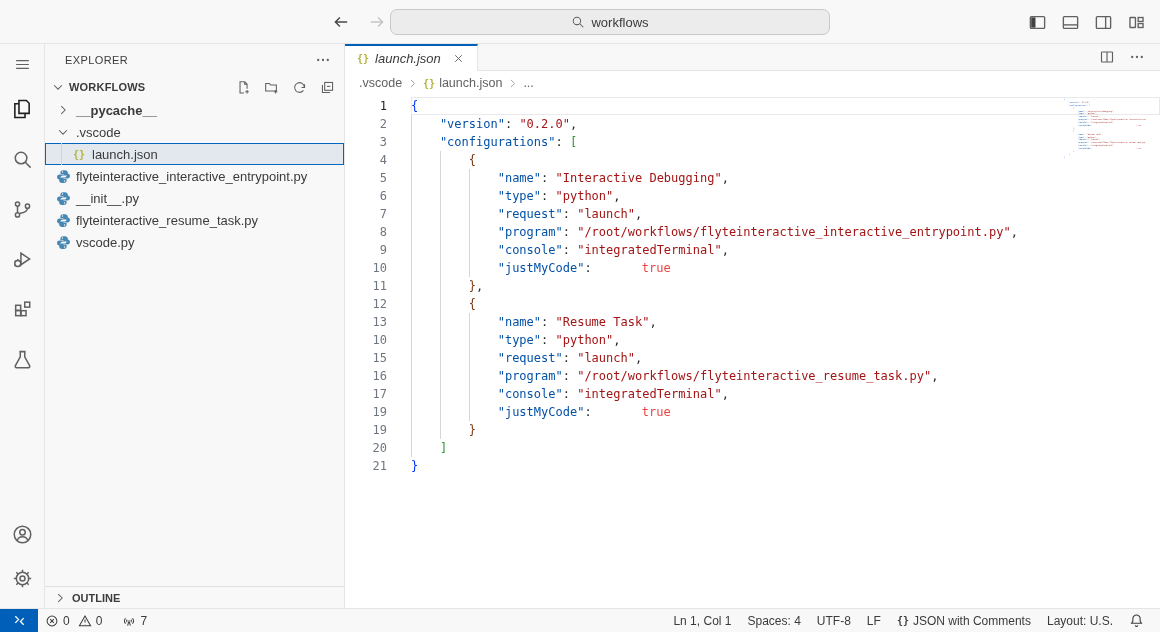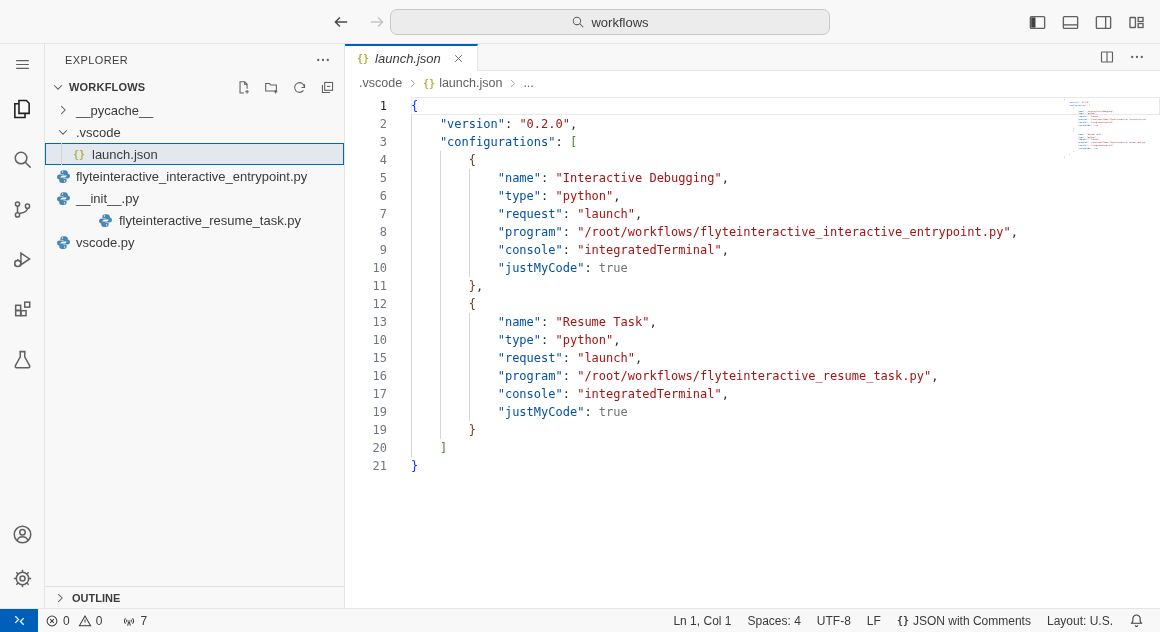--- a/index.html
+++ b/index.html
@@ -63,21 +63,21 @@
 
   .code-area { position:relative; flex:1; display:flex; font-family:"DejaVu Sans Mono", monospace; font-size:12px; }
   .gutter { width:66px; flex:0 0 66px; text-align:right; padding-right:24px; padding-top:2px; color:#6e7681; }
   .gutter div { height:18px; line-height:18px; }
   .gutter div.active { color:#1f1f1f; }
   .code-col { flex:1; padding-top:2px; overflow:hidden; }
   .code-line { height:18px; line-height:18px; white-space:pre; position:relative; }
   .code-line.active { box-shadow:inset 0 0 0 1px #e9e9e9; }
   .line-text { position:relative; display:inline-block; min-width:100%; }
   .guide { position:absolute; top:0; bottom:0; width:1px; background:#d6d6d6; }
-  .tk-key { color:#0451a5; } .tk-str { color:#a31515; } .tk-kw { color:#737373; }
+  .tk-key { color:#0451a5; } .tk-str { color:#a31515; } .tk-kw { color:#ef4444;margin-left:43px; }
   .tk-pun { color:#2a2a2a; } .tk-b1 { color:#0431fa; } .tk-b2 { color:#319331; } .tk-b3 { color:#7b3814; }
 
   .minimap { position:absolute; top:3px; right:14px; width:82px; height:120px; overflow:hidden; font-family:"DejaVu Sans Mono", monospace; }
   .minimap .code-line { height:2.9px; line-height:2.9px; font-size:1.9px; }
 
   
   .statusbar { height:24px; background:#f8f8f8; border-top:1px solid #e5e5e5; display:flex; align-items:stretch; font-size:12px; color:#3b3b3b; }
   .sb-left { display:flex; align-items:stretch; }
   .sb-right { margin-left:auto; display:flex; align-items:center; padding-right:8px; }
   .sb-item { display:flex; align-items:center; gap:4px; padding:0 7px; cursor:pointer; }
@@ -289,21 +289,21 @@
               <svg width="15" height="15" viewBox="0 0 16 16" class="ic">
                 <rect x="5" y="2.6" width="8.4" height="8.4"></rect>
                 <path d="M7.4 6.8h3.6"></path>
                 <path d="M2.6 5.2v8.2h8.2"></path>
               </svg>
             </span>
         </div>
       </div>
     </div>
     <div class="tree">
-        <div class="tree-row" style="padding-left: 10px;">
+        <div class="tree-row" style="padding-left: 10px; font-weight: bold;">
           <span class="ticon">
             <svg width="14" height="14" viewBox="0 0 16 16" class="ic">
               <path d="M6 3.5L10.5 8 6 12.5"></path>
             </svg>
           </span>
           <span class="lbl">__pycache__</span>
         </div>
         <div class="tree-row" style="padding-left: 10px;">
           <span class="ticon">
             <svg width="14" height="14" viewBox="0 0 16 16" class="ic">
@@ -334,21 +334,21 @@
           <span class="ticon">
             <svg width="15" height="15" viewBox="0 0 16 16">
               <g fill="#4787b3">
                 <path d="M7.9 1.2c-2 0-3.2.9-3.2 2.4v1.7h3.4v.5H3.6c-1.5 0-2.5 1.1-2.5 2.7s1 2.7 2.5 2.7h1.1V9.4C4.7 8 6 6.9 7.4 6.9h3c1.3 0 2.2-.9 2.2-2.2v-1c0-1.5-1.2-2.5-3-2.5H7.9zM6.9 2.5a.75.75 0 1 1 0 1.5.75.75 0 0 1 0-1.5z"></path>
                 <path d="M8.1 14.8c2 0 3.2-.9 3.2-2.4v-1.7H7.9v-.5h4.5c1.5 0 2.5-1.1 2.5-2.7s-1-2.7-2.5-2.7h-1.1v1.8c0 1.4-1.3 2.5-2.7 2.5h-3c-1.3 0-2.2.9-2.2 2.2v1c0 1.5 1.2 2.5 3 2.5h1.7zm1-1.3a.75.75 0 1 1 0-1.5.75.75 0 0 1 0 1.5z"></path>
               </g>
             </svg>
           </span>
           <span class="lbl">__init__.py</span>
         </div>
-        <div class="tree-row" style="padding-left: 10px; justify-content: center;">
+        <div class="tree-row" style="padding-left: 10px;">
           <span class="ticon">
             <svg width="15" height="15" viewBox="0 0 16 16">
               <g fill="#4787b3">
                 <path d="M7.9 1.2c-2 0-3.2.9-3.2 2.4v1.7h3.4v.5H3.6c-1.5 0-2.5 1.1-2.5 2.7s1 2.7 2.5 2.7h1.1V9.4C4.7 8 6 6.9 7.4 6.9h3c1.3 0 2.2-.9 2.2-2.2v-1c0-1.5-1.2-2.5-3-2.5H7.9zM6.9 2.5a.75.75 0 1 1 0 1.5.75.75 0 0 1 0-1.5z"></path>
                 <path d="M8.1 14.8c2 0 3.2-.9 3.2-2.4v-1.7H7.9v-.5h4.5c1.5 0 2.5-1.1 2.5-2.7s-1-2.7-2.5-2.7h-1.1v1.8c0 1.4-1.3 2.5-2.7 2.5h-3c-1.3 0-2.2.9-2.2 2.2v1c0 1.5 1.2 2.5 3 2.5h1.7zm1-1.3a.75.75 0 1 1 0-1.5.75.75 0 0 1 0 1.5z"></path>
               </g>
             </svg>
           </span>
           <span class="lbl">flyteinteractive_resume_task.py</span>
         </div>

